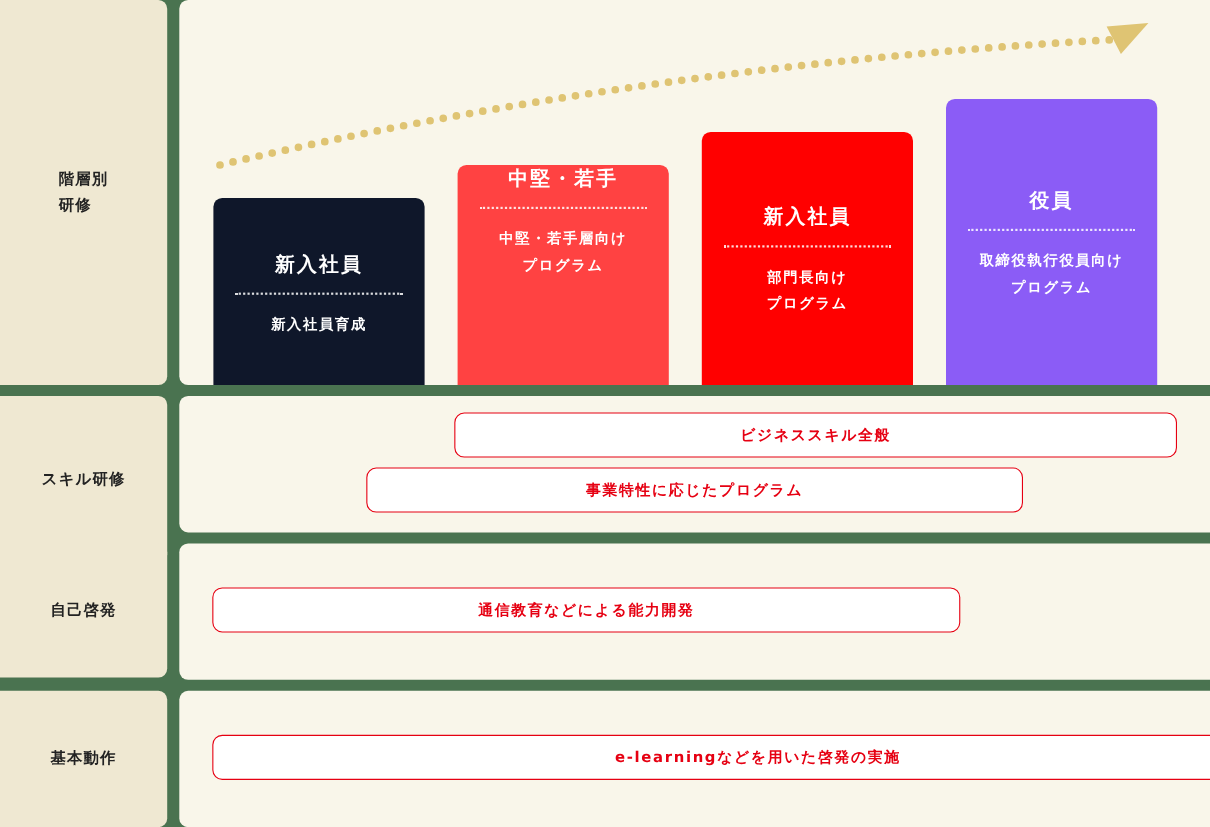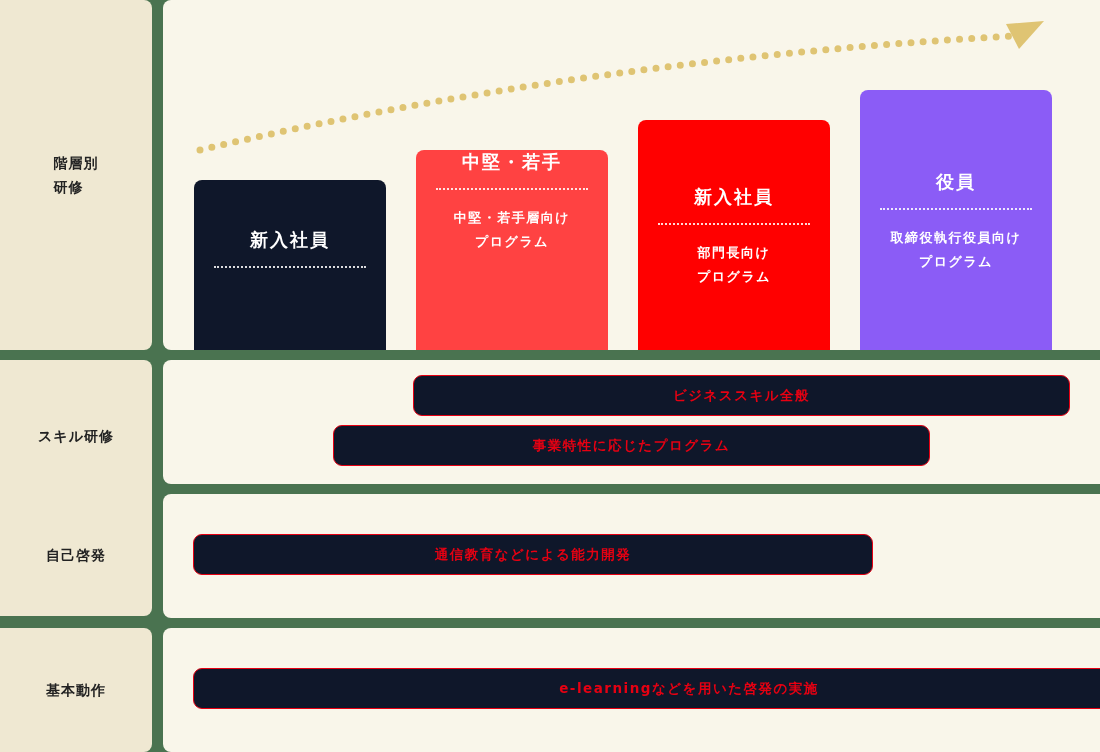--- a/index.html
+++ b/index.html
@@ -6,21 +6,21 @@
   body { width:1100px; height:752px; background:#4a7350; position:relative; overflow:hidden;
          font-family:"DejaVu Sans", "Liberation Sans", sans-serif; }
   .label { position:absolute; left:0; width:152px; background:#efe8d2; border-radius:0 8px 8px 0;
            display:flex; align-items:center; justify-content:center; text-align:left;
            font-size:14px; font-weight:bold; color:#222; line-height:24px; letter-spacing:1px; }
   .panel { position:absolute; left:163px; width:937px; background:#f9f6ea; border-radius:8px 0 0 8px; overflow:hidden; }
   .bar { position:absolute; width:192px; border-radius:8px 8px 0 0; color:#fff; text-align:center; }
   .bar .title { font-size:18px; font-weight:bold; letter-spacing:2px; margin-top:0; }
   .bar .sep { width:152px; margin:14px auto 16px; border-top:2px dotted rgba(255,255,255,0.85); height:0; }
   .bar .desc { font-size:13px; font-weight:bold; line-height:24px; letter-spacing:1.5px; white-space:pre-line; }
-  .pill { position:absolute; height:41px; background:#0f172a; border:1.5px solid #e60012; border-radius:9px;
+  .pill { position:absolute; height:41px; background:#ffffff; border:1.5px solid #e60012; border-radius:9px;
           display:flex; align-items:center; justify-content:center; color:#e60012; font-weight:bold;
           font-size:13.5px; letter-spacing:1.5px; box-sizing:border-box; }
   svg.arrow { position:absolute; left:0; top:0; }
 </style>
 </head>
 <body>
 
 <div class="label" style="top:0;height:350px;">
   <span style="white-space:pre-line;">階層別
 研修</span>
@@ -37,20 +37,21 @@
 
 <div class="panel" style="top:0;height:350px;">
   <svg class="arrow" width="937" height="350" viewBox="0 0 937 350">
     <path d="M37,150 Q420,60 850,36" fill="none" stroke="#dfc473" stroke-width="7" stroke-linecap="round" stroke-dasharray="0 12.2"></path>
     <polygon points="843,24 881,21 856,49" fill="#dfc473"></polygon>
   </svg>
 
   <div class="bar" style="left:31px;top:180px;height:202px;background:#0f172a;">
     <div class="title" style="margin-top:48px;">新入社員</div>
     <div class="sep"></div>
+    <div class="desc">新入社員育成</div>
   </div>
 
   <div class="bar" style="left:253px;top:150px;height:200px;background:#ff4242;">
     <div class="title" style="">中堅・若手</div>
     <div class="sep"></div>
     <div class="desc">中堅・若手層向け
 プログラム</div>
   </div>
 
   <div class="bar" style="left:475px;top:120px;height:230px;background:#ff0000;">

